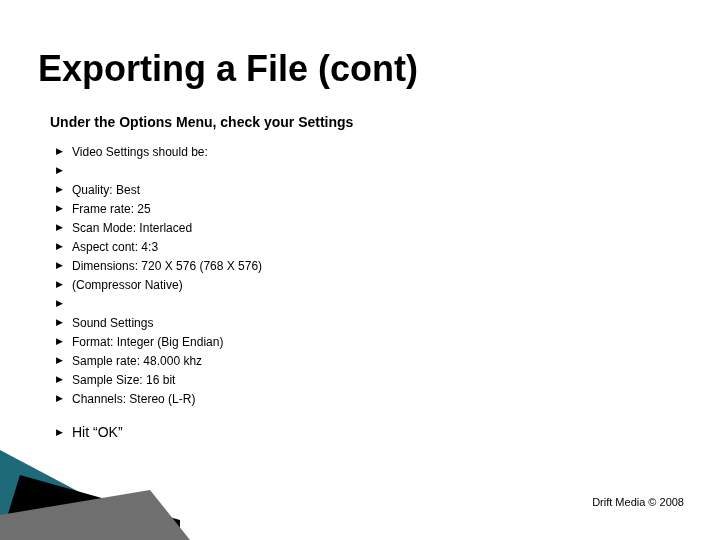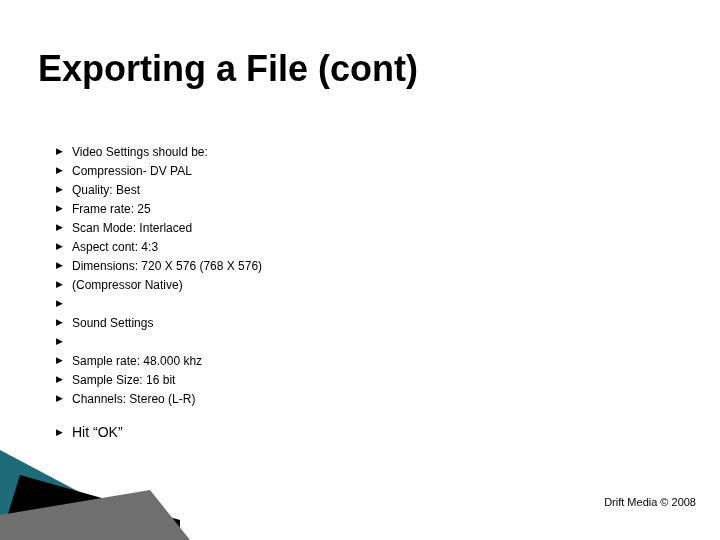--- a/index.html
+++ b/index.html
@@ -60,21 +60,21 @@
   }
   .final-row {
     margin-top: 14px;
     height: 20px;
   }
   .final-row .bullet-text {
     font-size: 14px;
   }
   .footer {
     position: absolute;
-    right: 24px;
+    right: 36px;
     bottom: 30px;
     text-align: center;
     font-size: 11px;
     line-height: 1.25;
     color: #000;
   }
   
   .deco-wrap {
     position: absolute;
     left: 0;
@@ -84,29 +84,29 @@
     pointer-events: none;
   }
 </style>
 </head>
 <body>
 
 <div class="slide">
 
   <div class="title">Exporting a File (cont)</div>
 
+  <div class="subtitle">Under the Options Menu, check your Settings</div>
 
   <div class="bullets">
     <div class="bullet-row">
       <span class="bullet-marker">▶</span>
       <span class="bullet-text">Video Settings should be:</span>
     </div>
     <div class="bullet-row">
       <span class="bullet-marker">▶</span>
-      <span class="bullet-text">Compression- DV PAL</span>
     </div>
     <div class="bullet-row">
       <span class="bullet-marker">▶</span>
       <span class="bullet-text">Quality: Best</span>
     </div>
     <div class="bullet-row">
       <span class="bullet-marker">▶</span>
       <span class="bullet-text">Frame rate: 25</span>
     </div>
     <div class="bullet-row">
@@ -128,20 +128,21 @@
     <div class="bullet-row">
       <span class="bullet-marker">▶</span>
       <span class="bullet-text"></span>
     </div>
     <div class="bullet-row">
       <span class="bullet-marker">▶</span>
       <span class="bullet-text">Sound Settings</span>
     </div>
     <div class="bullet-row">
       <span class="bullet-marker">▶</span>
+      <span class="bullet-text">Format:  Integer (Big Endian)</span>
     </div>
     <div class="bullet-row">
       <span class="bullet-marker">▶</span>
       <span class="bullet-text">Sample rate: 48.000 khz</span>
     </div>
     <div class="bullet-row">
       <span class="bullet-marker">▶</span>
       <span class="bullet-text">Sample Size: 16 bit</span>
     </div>
     <div class="bullet-row">

